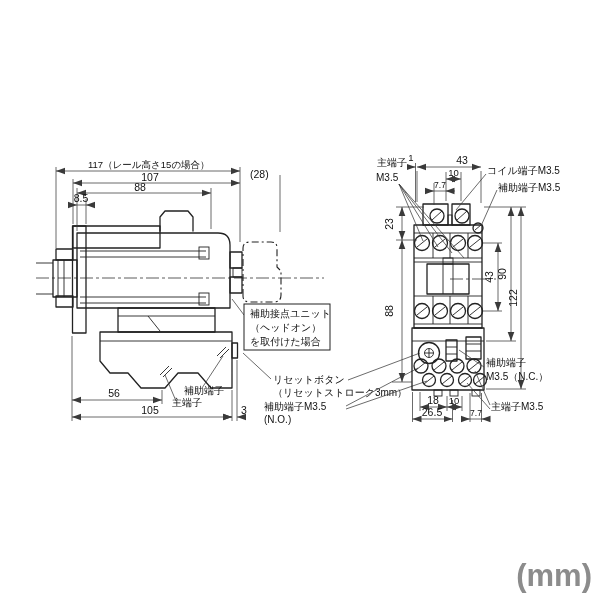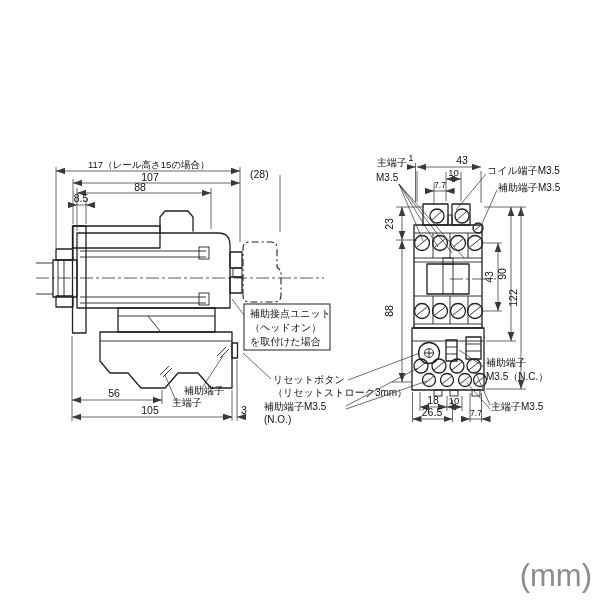--- a/index.html
+++ b/index.html
@@ -11,21 +11,21 @@
   .ol2{stroke:#222;stroke-width:0.9;fill:none;}
   .cl{stroke:#333;stroke-width:0.8;fill:none;stroke-dasharray:13 3 3 3;}
   .ph{stroke:#222;stroke-width:1.1;fill:none;stroke-dasharray:7 3 2 3;stroke-linejoin:round;}
   .dim{stroke:#3a3a3a;stroke-width:0.75;fill:none;}
   .box{stroke:#222;stroke-width:1;fill:#fff;}
   .t{font-size:10.5px;}
   .t9{font-size:9.5px;}
   .t8{font-size:8.5px;}
   .tj{font-size:10px;}
   .mid{text-anchor:middle;}
-  #mm-label{position:absolute;right:8px;bottom:6px;font-size:31px;font-weight:normal;color:#8c8c8c;}
+  #mm-label{position:absolute;right:8px;bottom:6px;font-size:31px;font-weight:bold;color:#8c8c8c;}
 </style>
 </head>
 <body>
 
 <div id="canvas">
 <svg width="600" height="600" viewBox="0 0 600 600">
   <defs>
     <marker id="ar" markerUnits="userSpaceOnUse" markerWidth="10" markerHeight="8" refX="9" refY="4" orient="auto-start-reverse">
       <path d="M0,0.7 L9,4 L0,7.3 Z" fill="#3a3a3a"></path>
     </marker>

